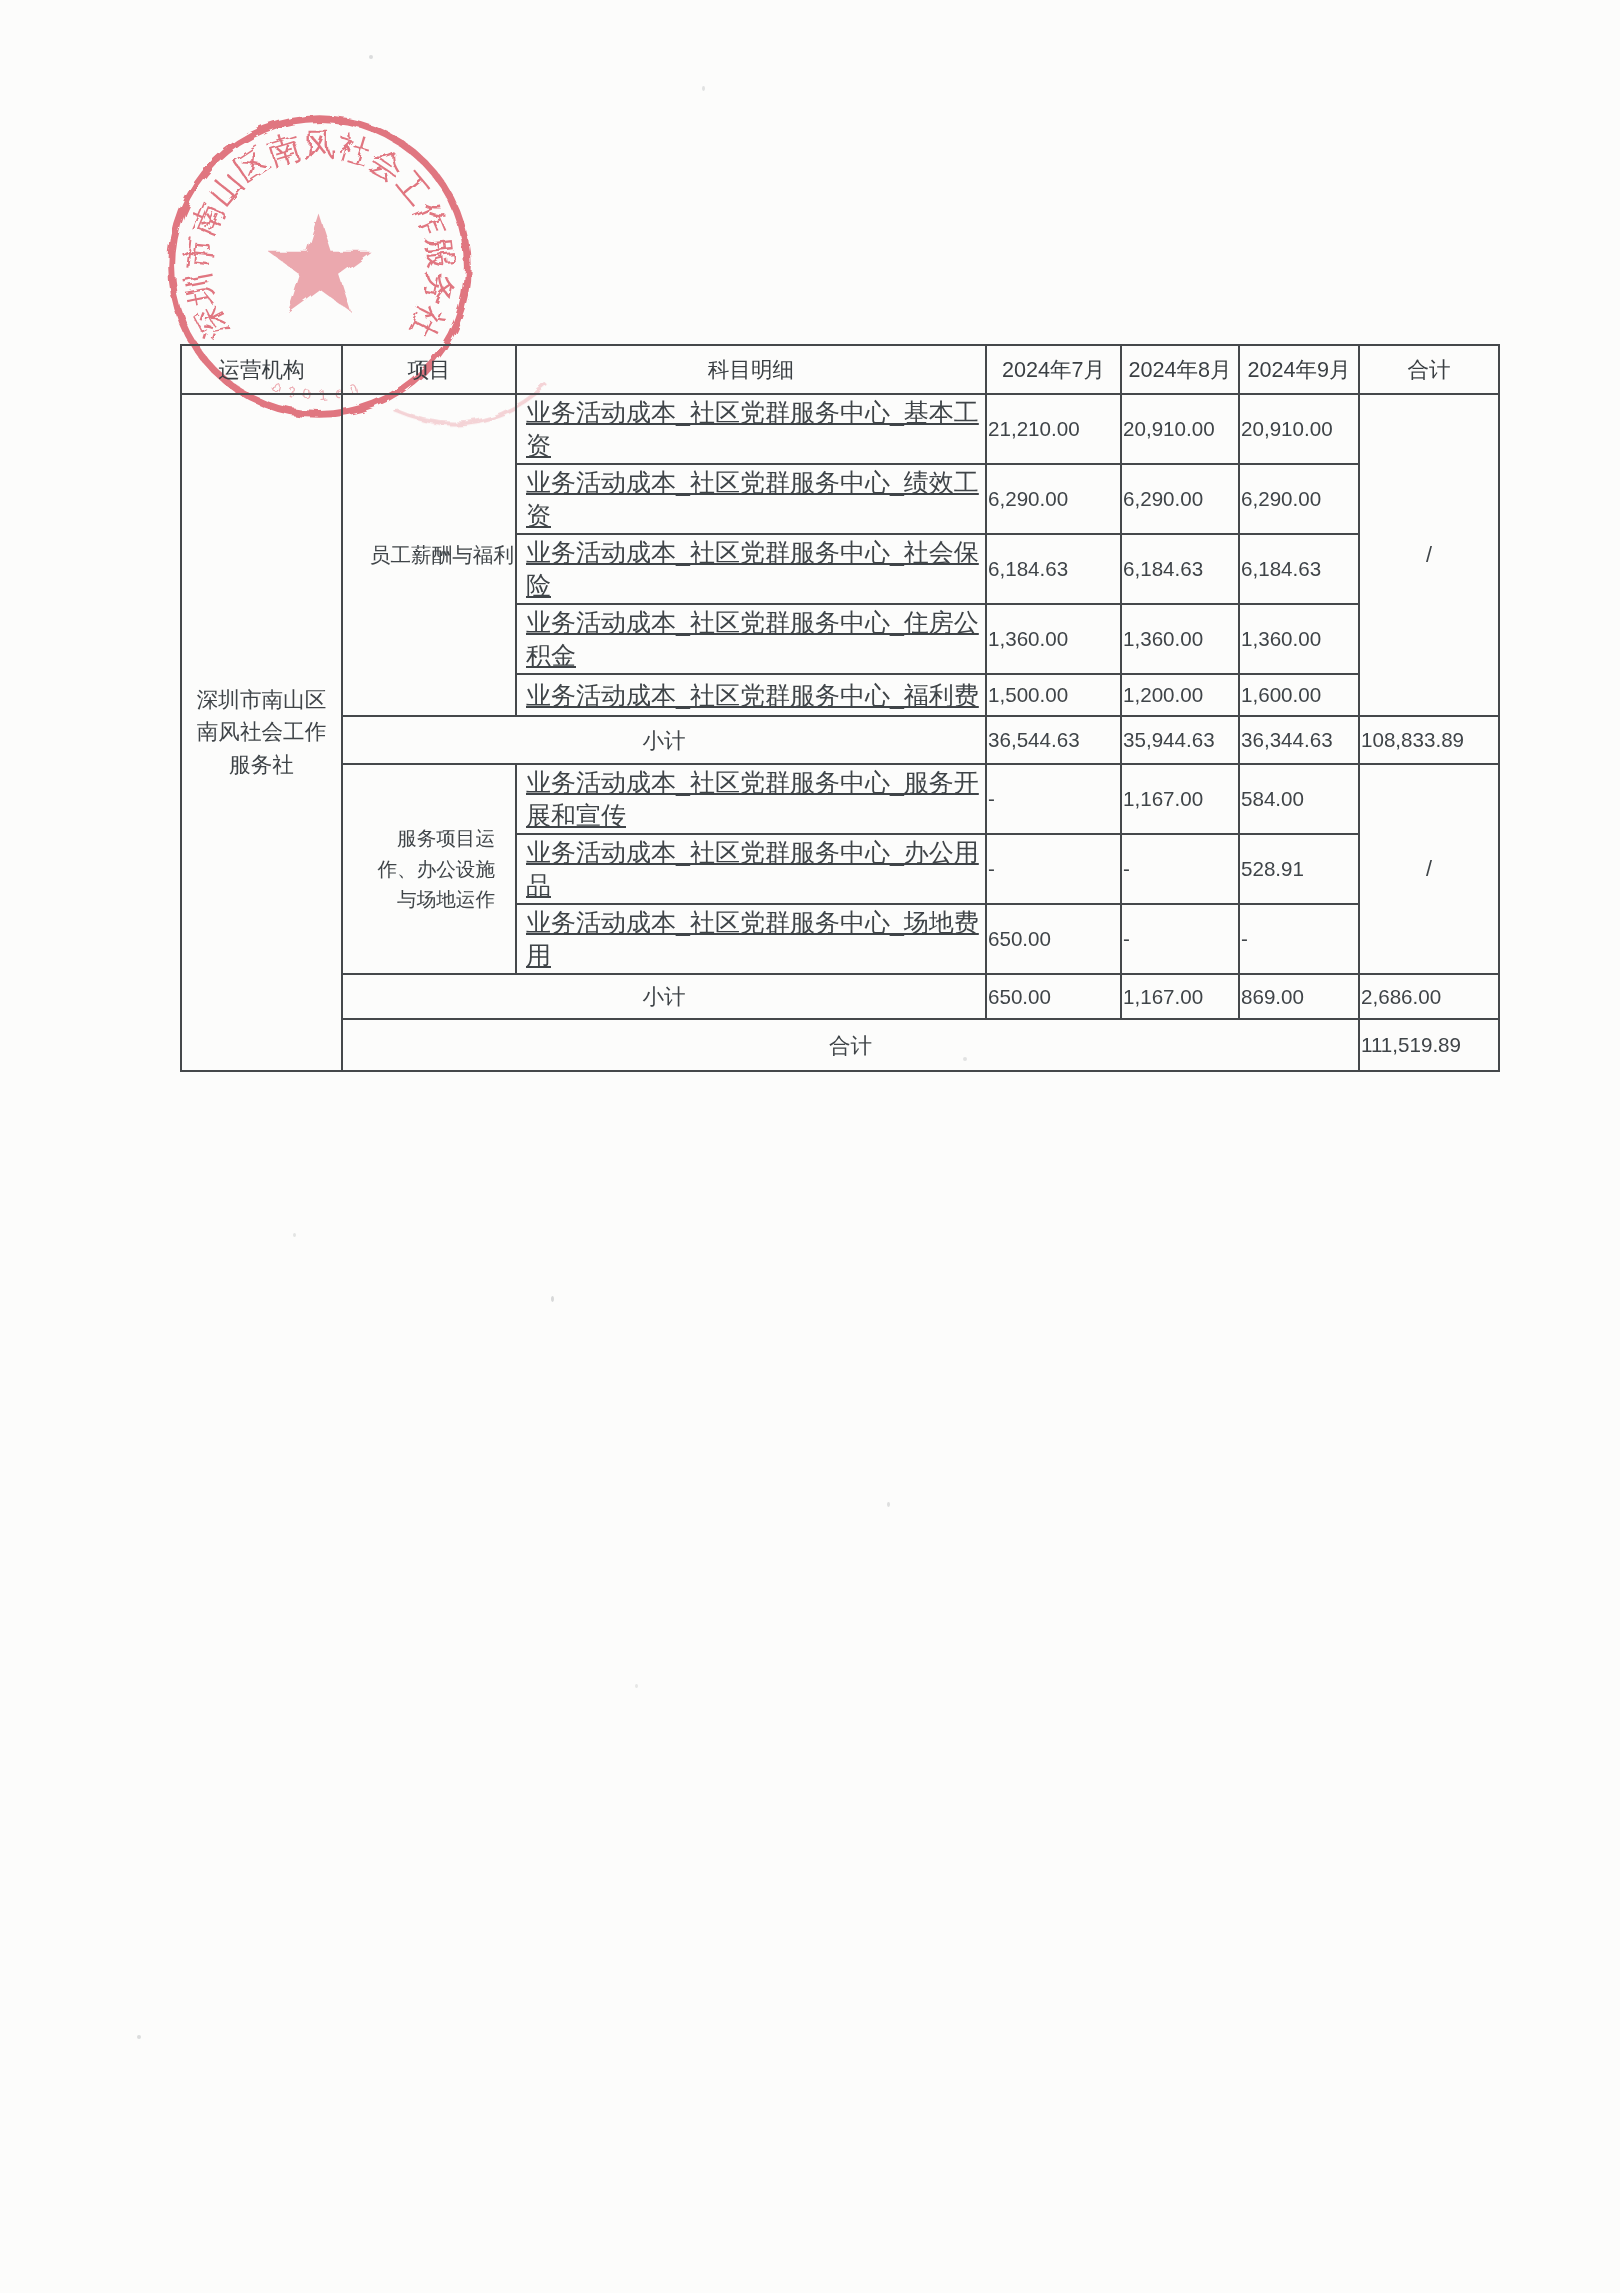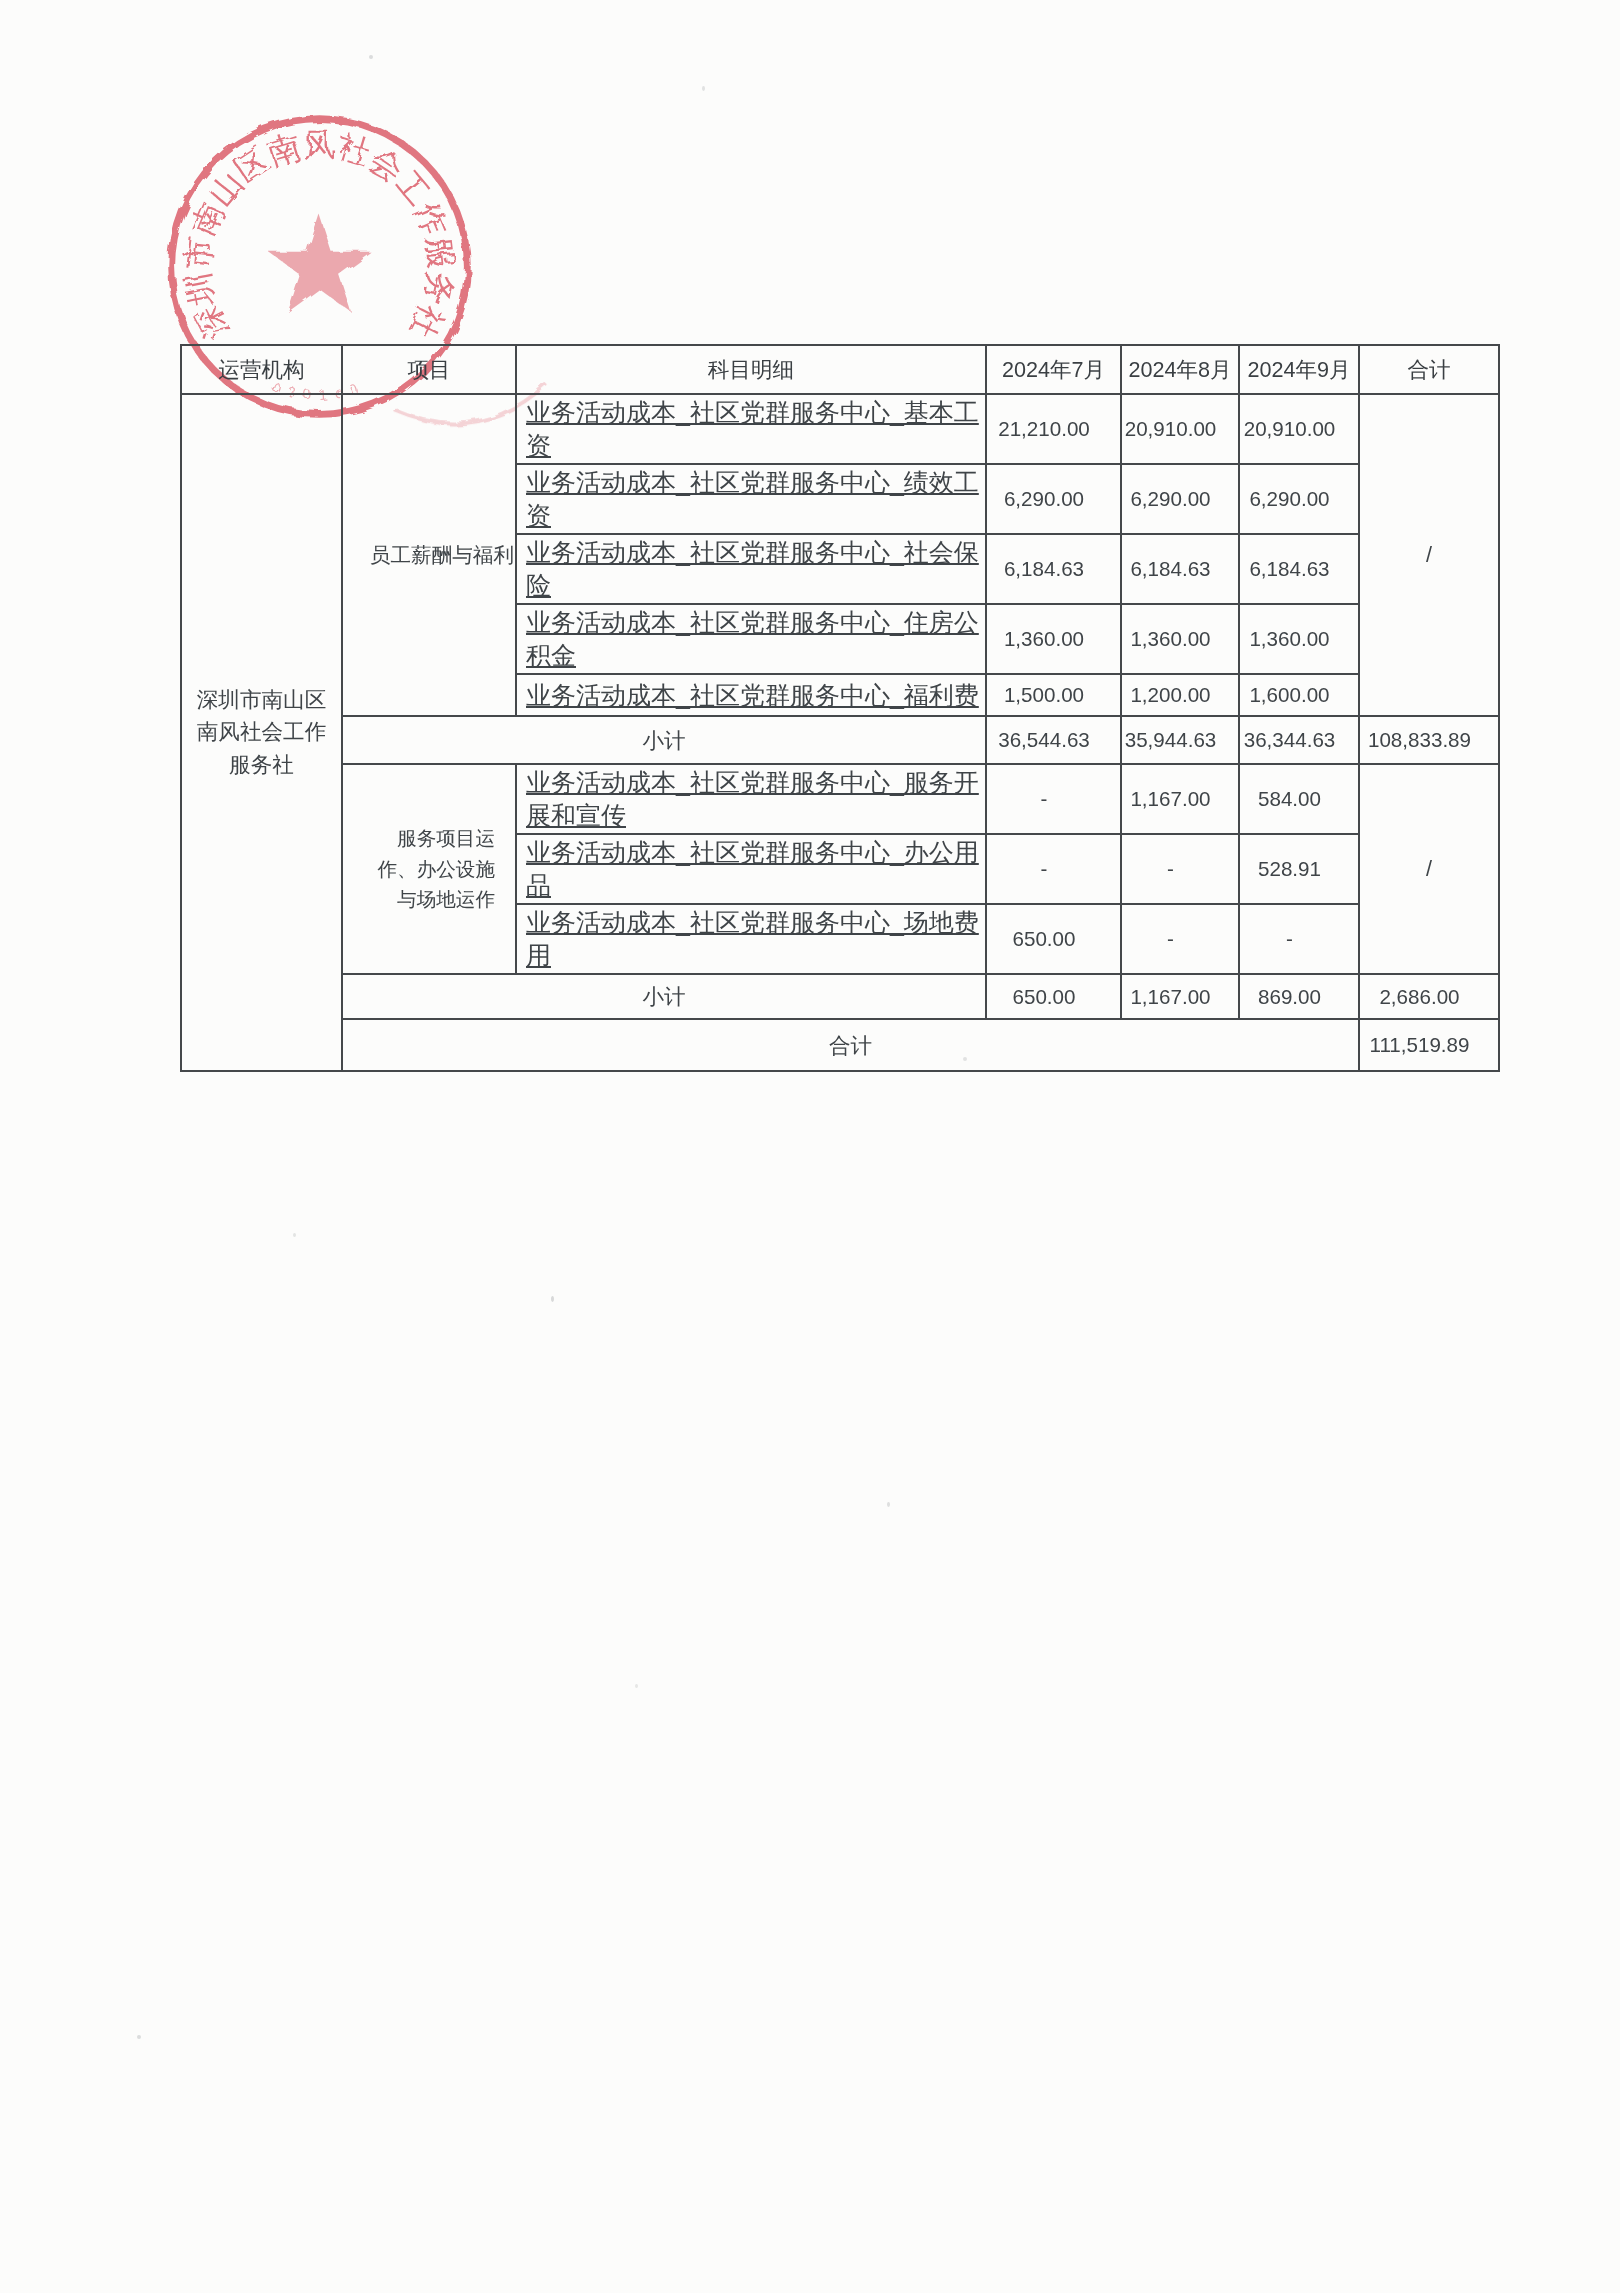--- a/index.html
+++ b/index.html
@@ -32,21 +32,21 @@
     table-layout: fixed;
     border: 2.9px solid #373737;
   }
   .expense th, .expense td {
     border: 2px solid #45484b;
     font-weight: 400;
     overflow: hidden;
     vertical-align: middle;
   }
   .expense th { font-size: 21.6px; text-align: center; color: #3a3f43; }
-  .num  { font-size: 20.6px; text-align: center; padding-right: 20px; border-radius: 8px; }
+  .num  { font-size: 20.6px; text-align: left; padding-right: 20px; border-radius: 8px; }
   .subj { font-size: 25px; text-align: left;  padding-left: 9px; text-decoration: underline; }
   .org  { font-size: 21.6px; text-align: center; line-height: 1.5; padding: 0 5.9px; }
   .proj1 { font-size: 20.6px; text-align: right; }
   .proj2 { font-size: 19.6px; text-align: right; line-height: 1.55; padding: 0 20px; }
   .slash { font-size: 21.6px; text-align: center; }
   .sumlbl { font-size: 21.6px; text-align: center; }
   .stamp {
     position: absolute;
     left: 155px;
     top: 102px;

